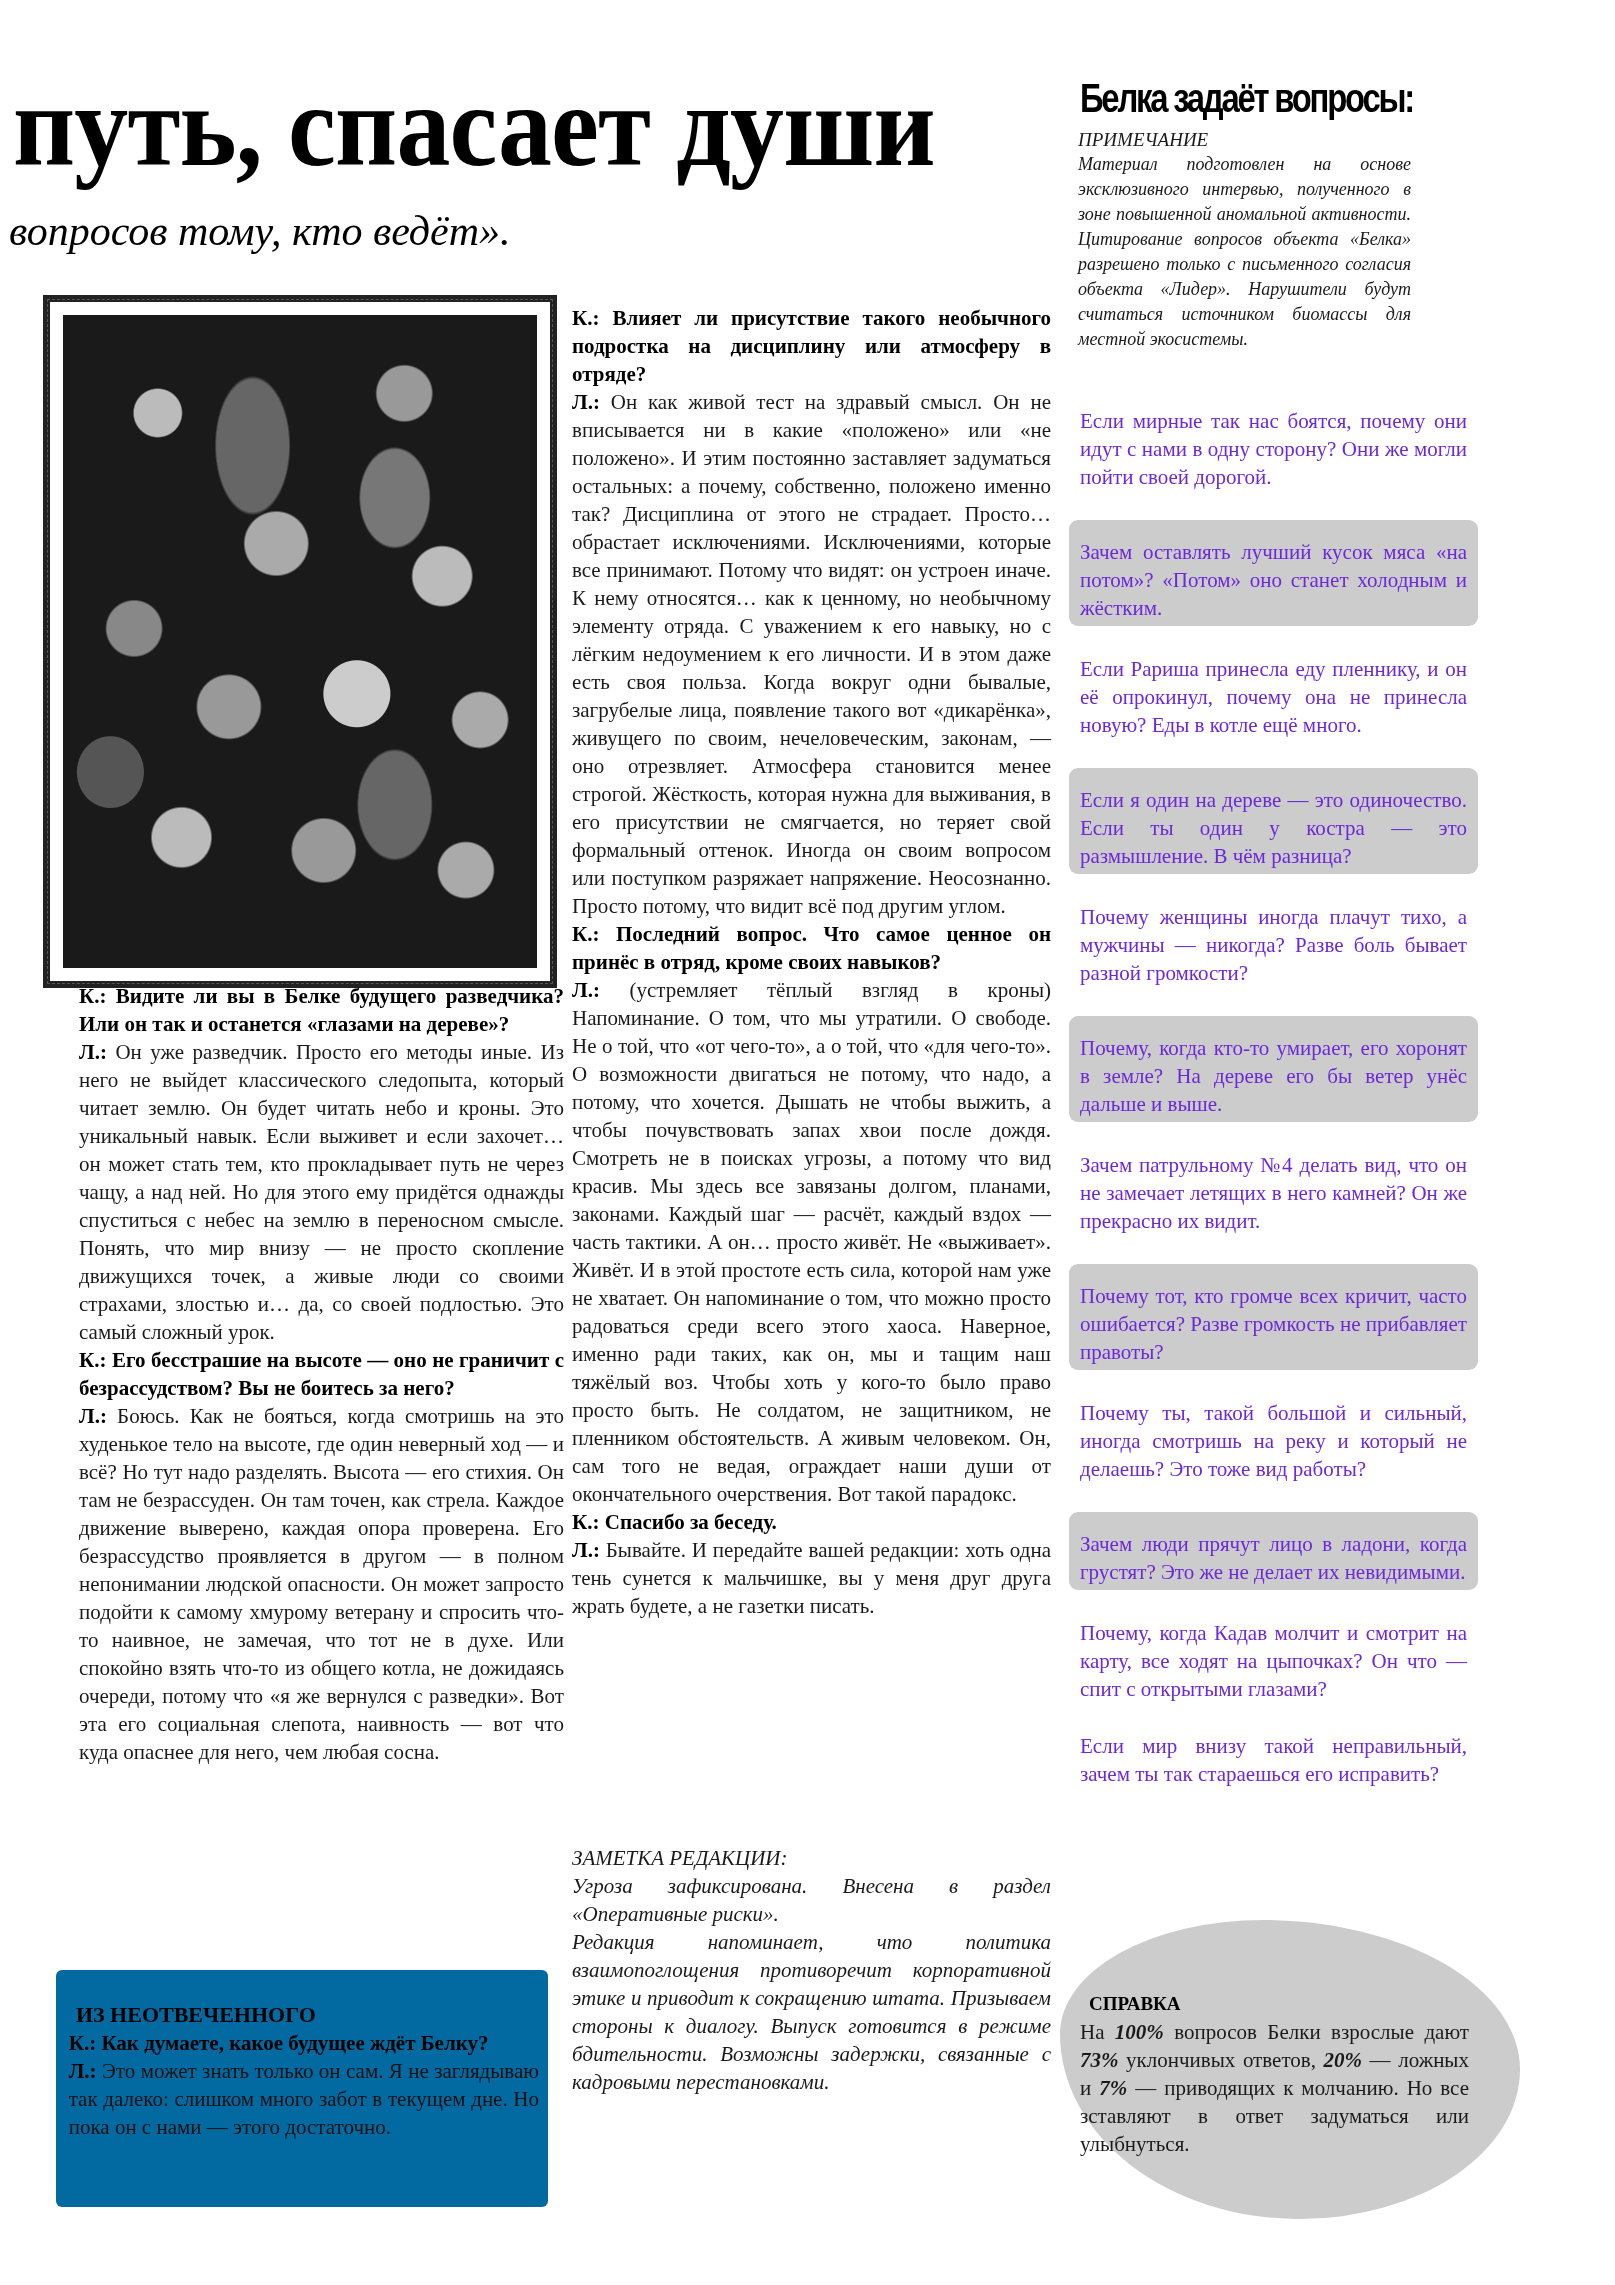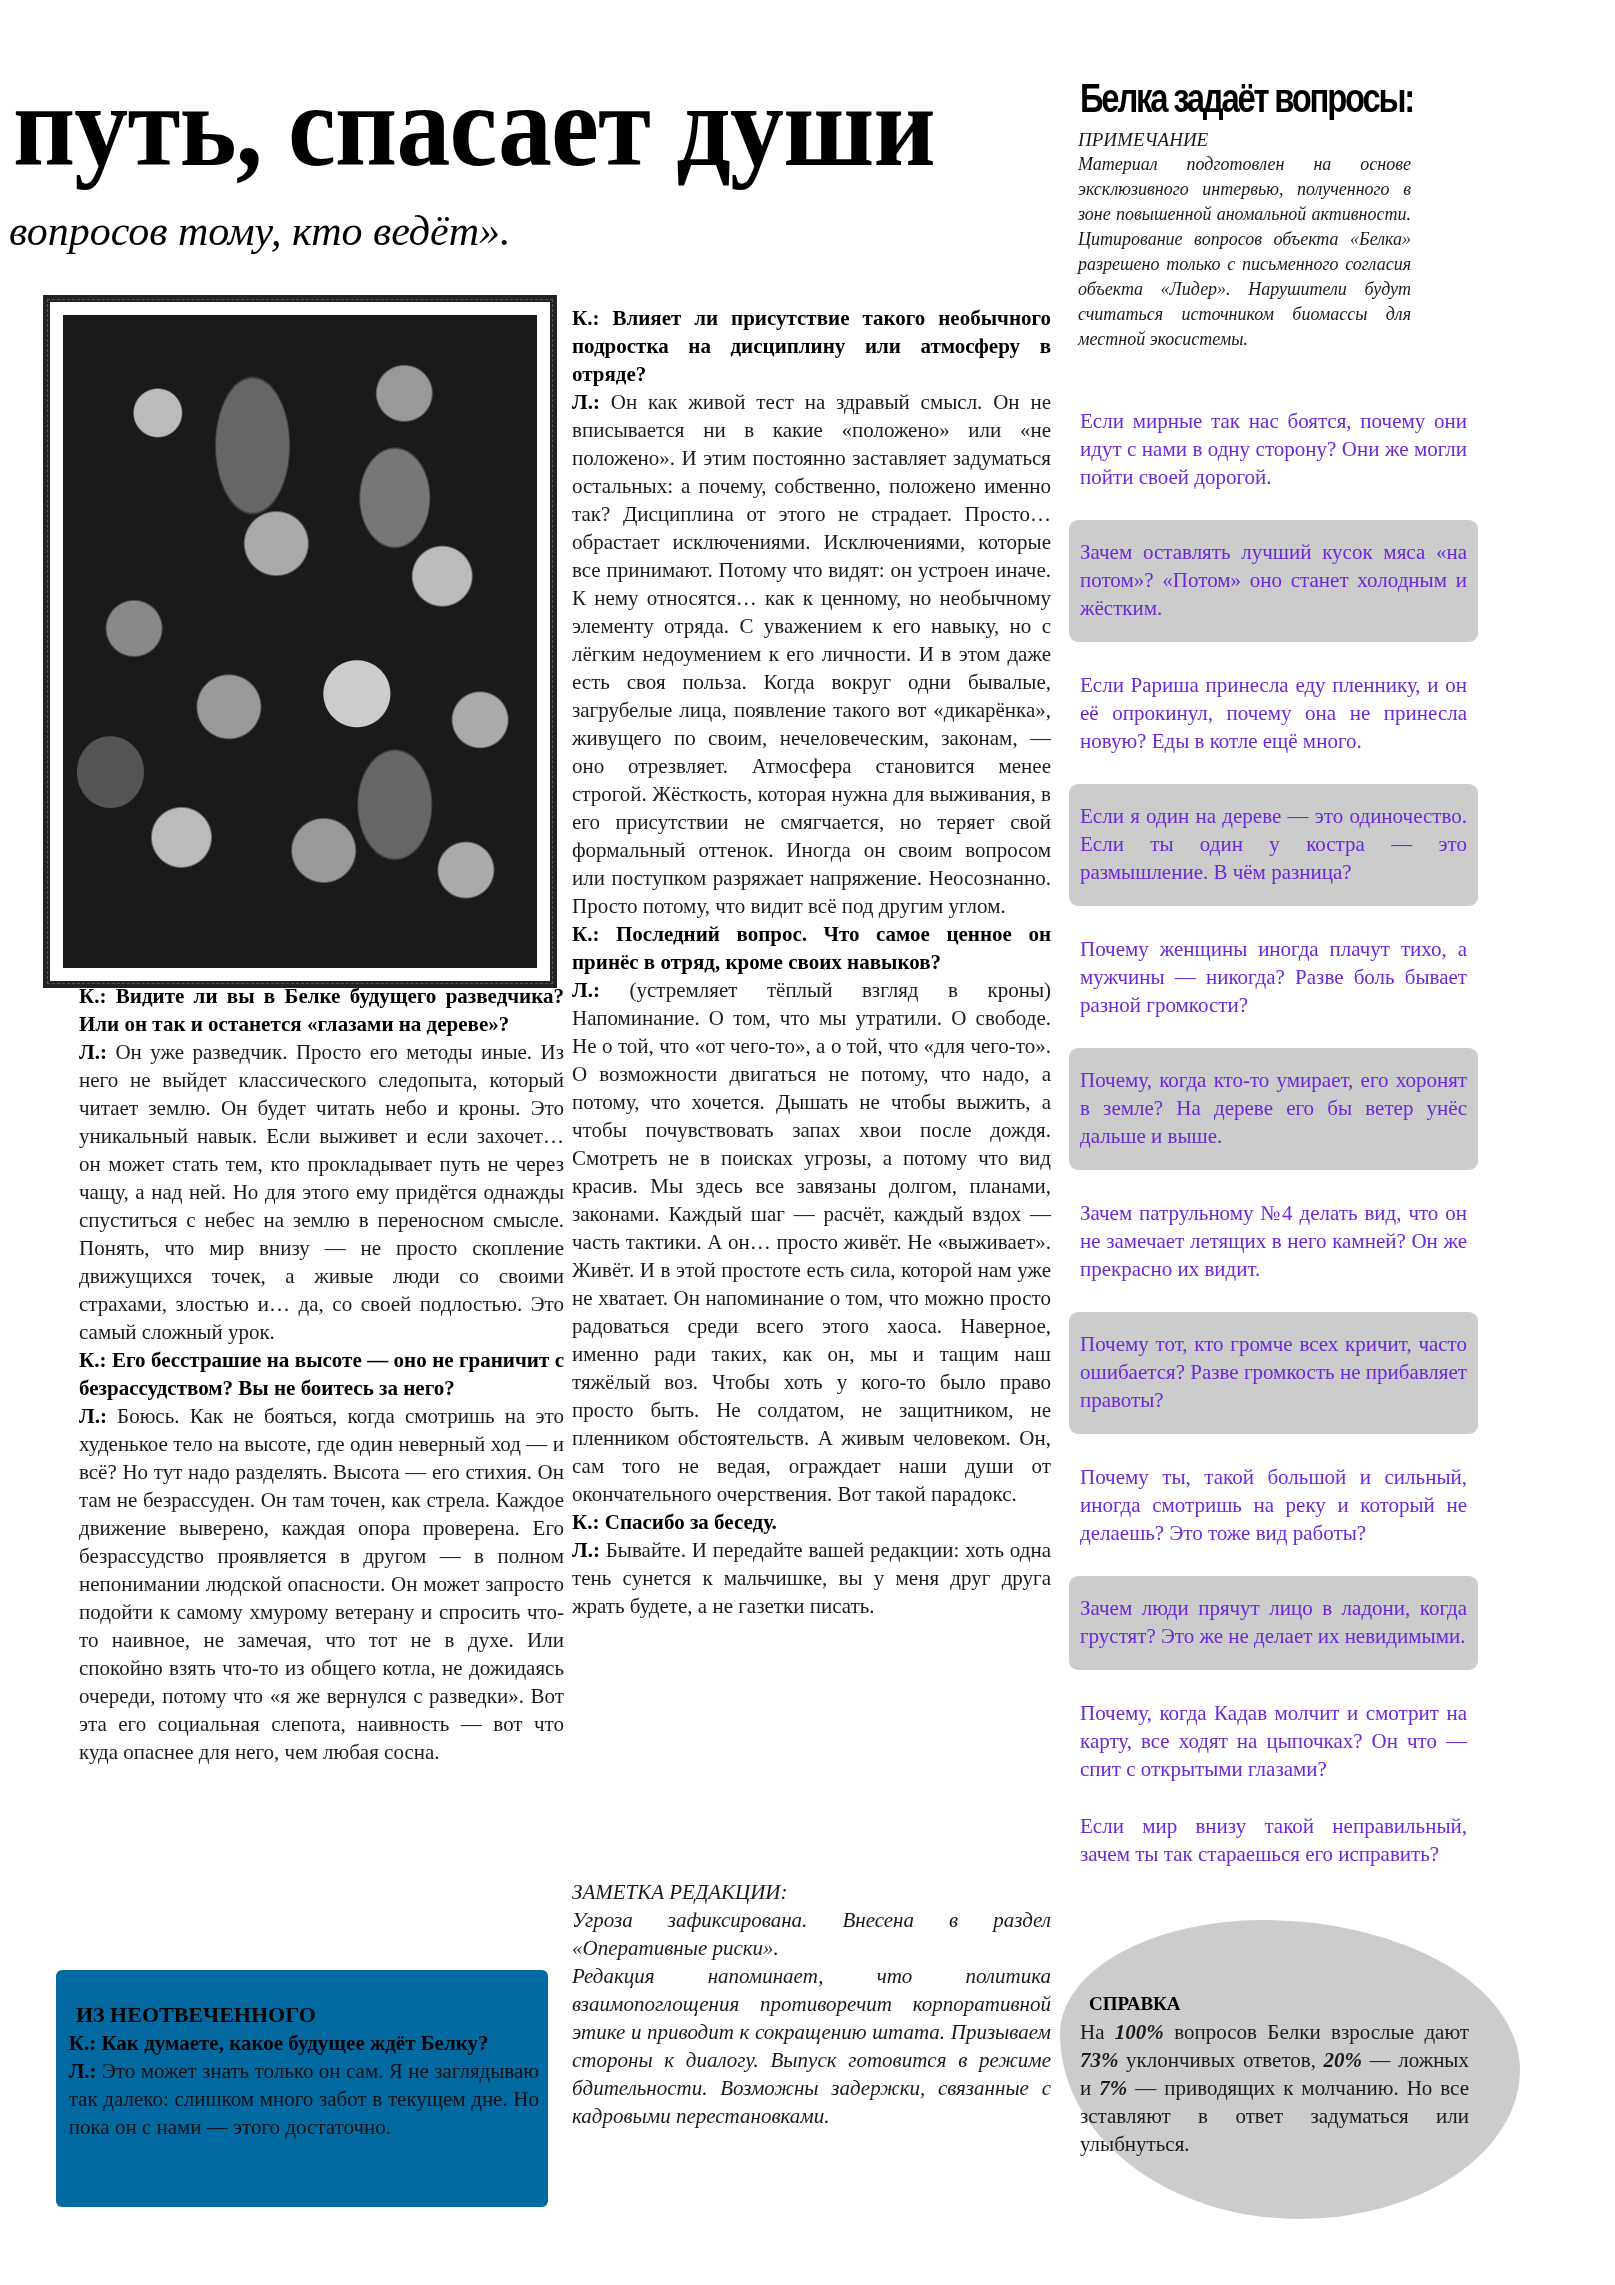--- a/index.html
+++ b/index.html
@@ -57,21 +57,21 @@
   .unanswered-box {
     position: absolute; left: 56px; top: 1970px; width: 492px; height: 237px;
     background: #0369a1; border-radius: 6px;
     padding: 31px 9px 0 12.7px;
     font-size: 21px; line-height: 28px; text-align: justify;
   }
   .unanswered-title { font-weight: bold; font-size: 22px; padding-left: 7.2px; color: #000; }
 
   .editor-note {
     position: absolute; left: 572px; top: 1844px; width: 479px;
-    font-style: italic; font-size: 21px; line-height: 28px; text-align: justify; color: #1a1a1a; margin-top: 34px;
+    font-style: italic; font-size: 21px; line-height: 28px; text-align: justify; color: #1a1a1a;
   }
 
   .side-title {
     position: absolute; left: 1080px; top: 76px;
     font-family: "Liberation Sans", "DejaVu Sans", sans-serif; font-weight: bold;
     font-size: 40px; letter-spacing: -2.7px; color: #000; white-space: nowrap;
     transform: scaleX(0.82); transform-origin: left top;
   }
   .note {
     position: absolute; left: 1078px; top: 127px; width: 333px;
@@ -80,21 +80,21 @@
   .note-label { font-style: italic; font-size: 19px; }
 
   .qlist { position: absolute; left: 1069px; top: 407px; width: 409px; }
   .qitem {
     font-size: 21px; line-height: 28px; text-align: justify;
     padding: 0 11px 0 11px; color: #6d28d9;
   }
   .qitem.plain { margin: 0 0 29px 0; }
   .qitem.shaded {
     background: #cccccc; border-radius: 9px;
-    padding: 18px 11px 20px 11px; margin: 0 0 29px 0;
+    padding: 18px 11px 4px 11px; margin: 0 0 29px 0;
   }
 
   .reference-blob {
     position: absolute; left: 1060px; top: 1920px; width: 460px; height: 299px;
     background: #cccccc;
     border-radius: 44% 56% 48% 52% / 38% 50% 50% 62%;
   }
   .reference-content {
     position: absolute; left: 1080px; top: 1990px; width: 389px;
     font-size: 21px; line-height: 28px; text-align: justify; color: #1a1a1a;

